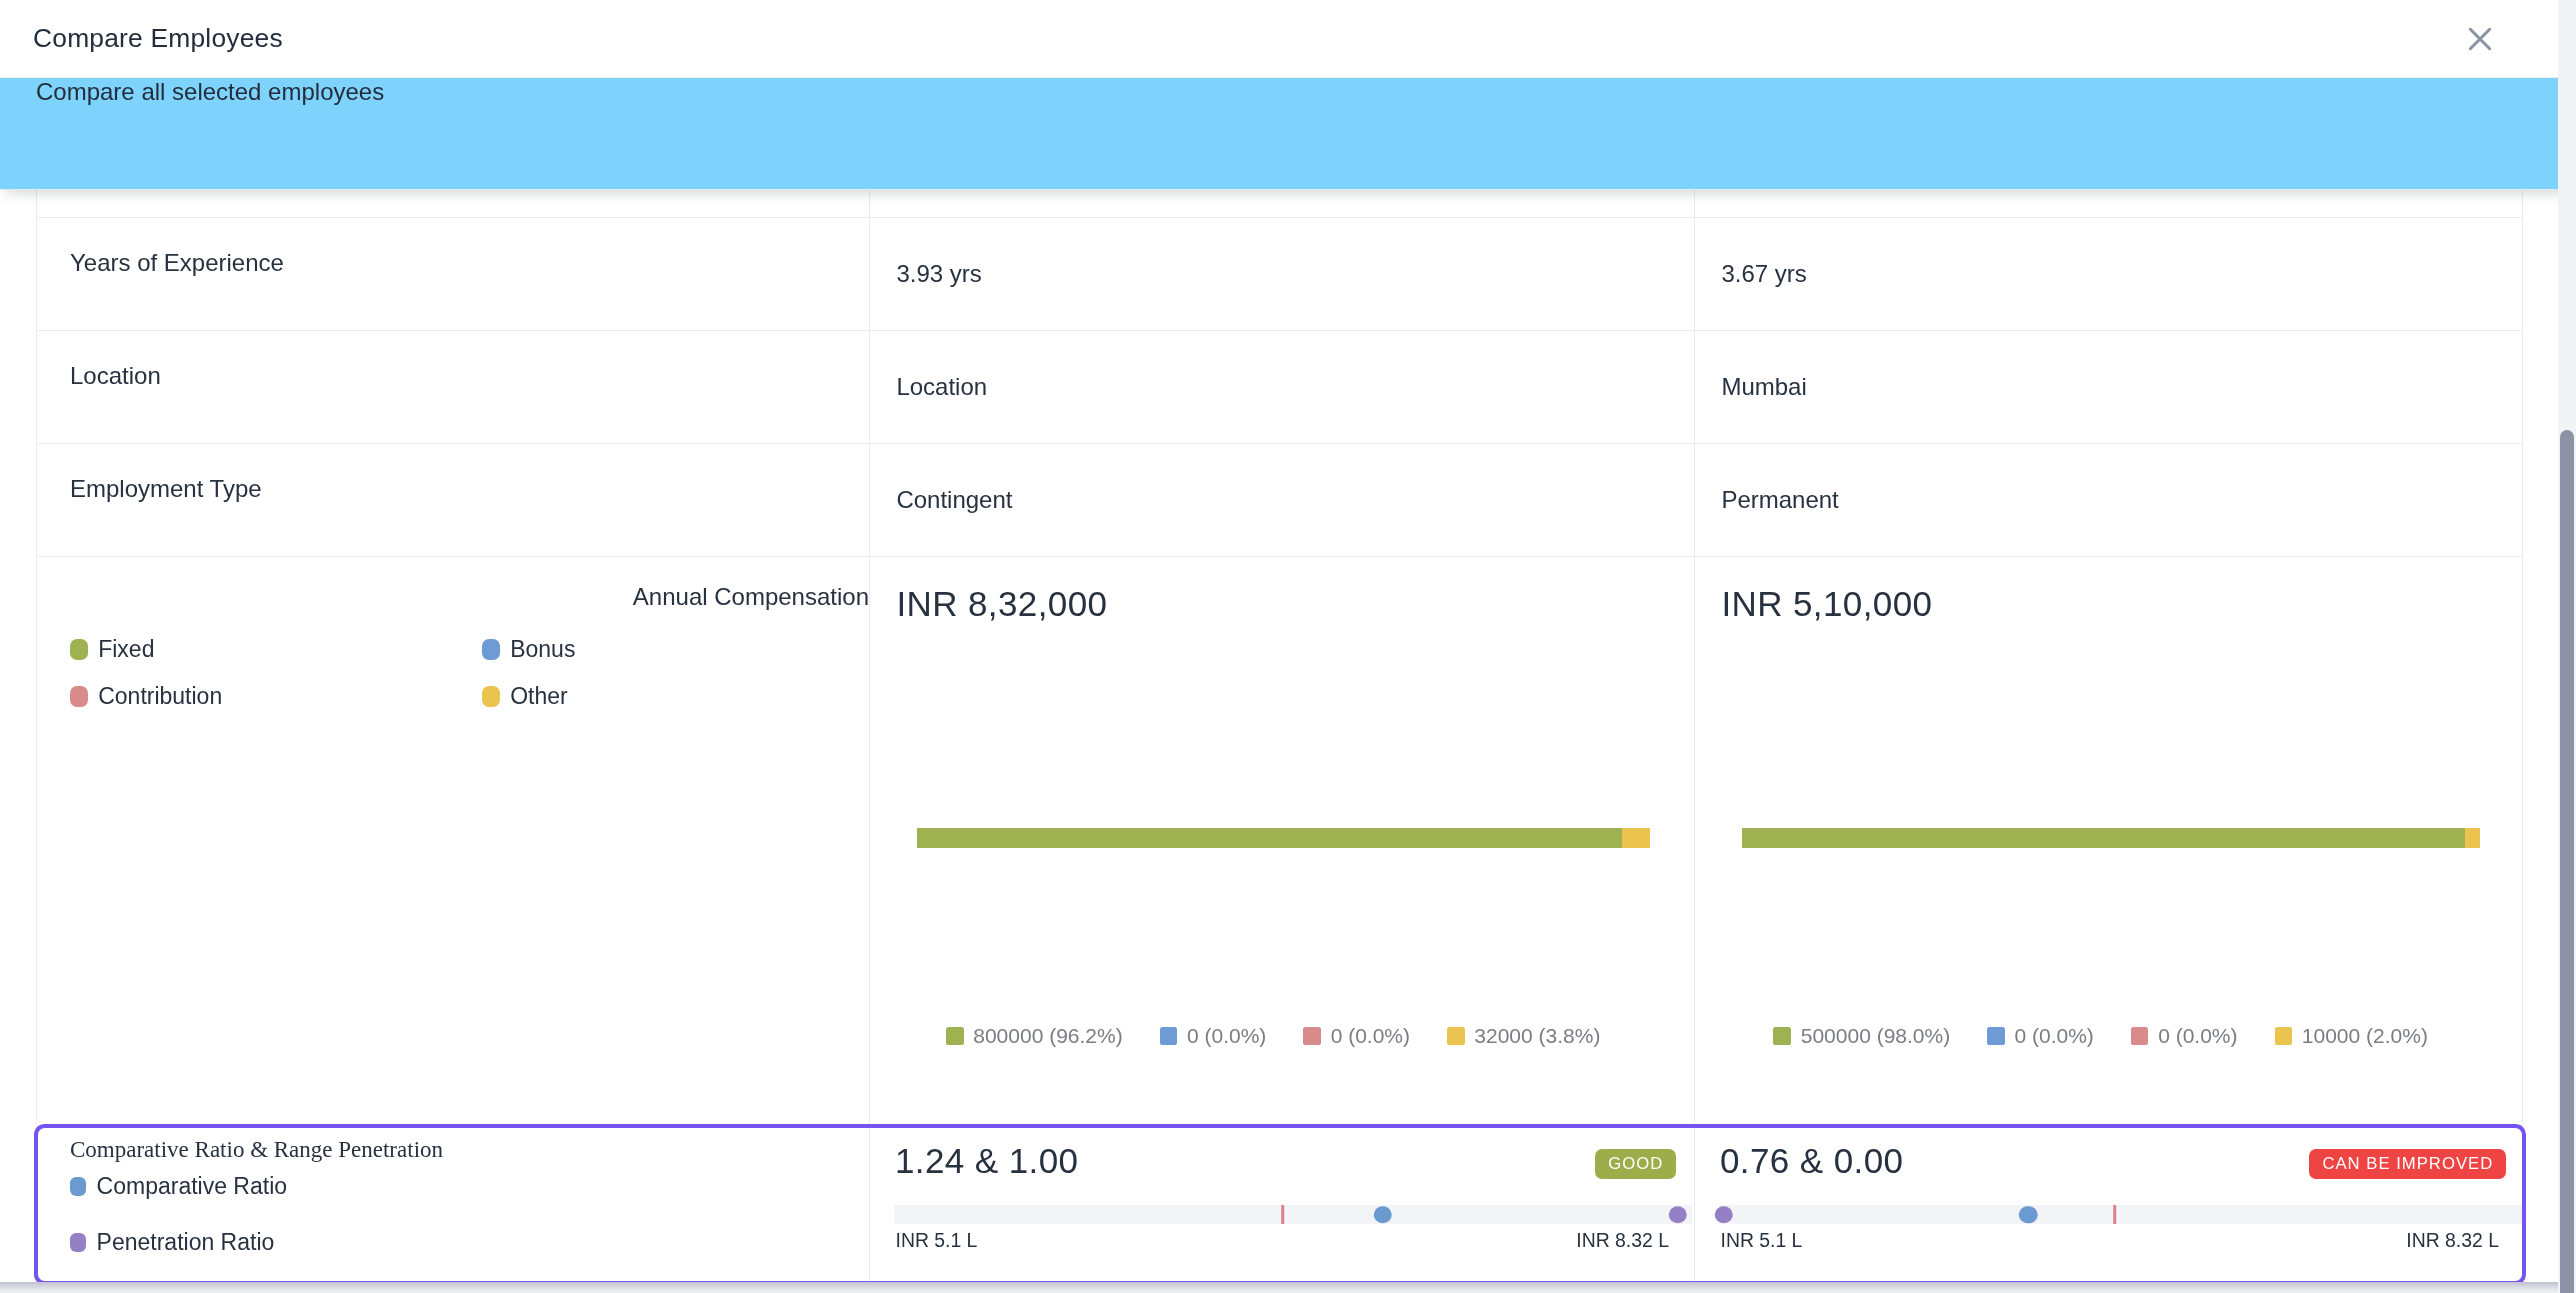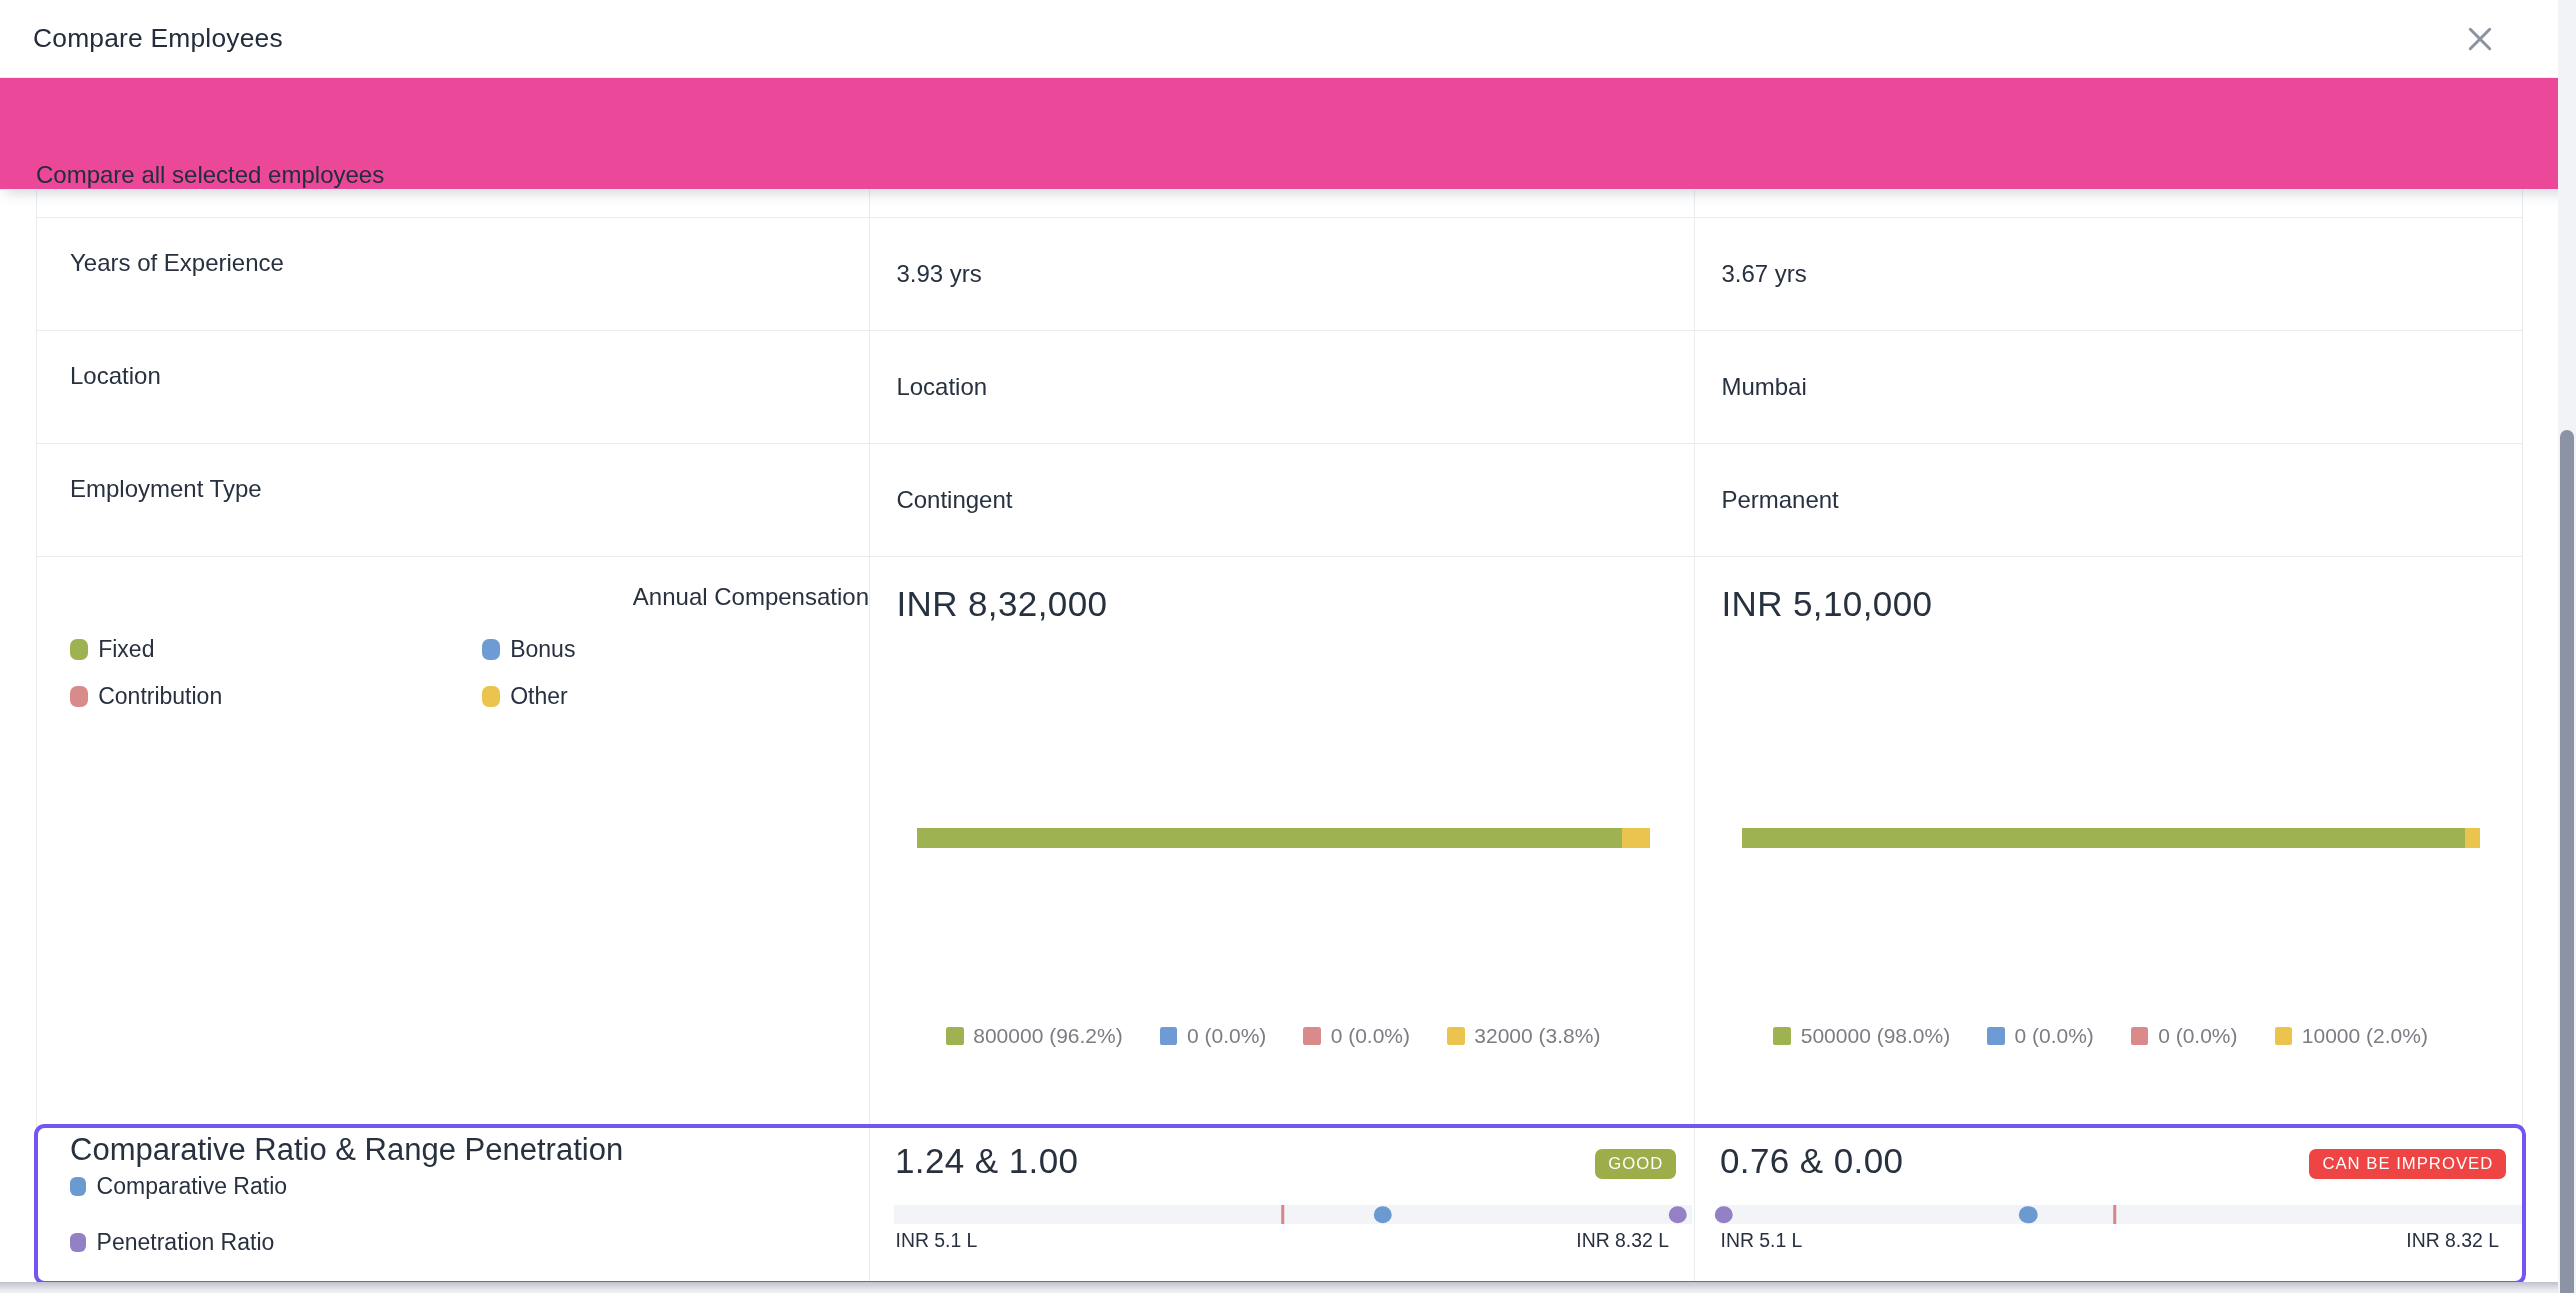--- a/index.html
+++ b/index.html
@@ -12,22 +12,22 @@
 
   
   .dlg-header {
     height:78px; display:flex; align-items:center; justify-content:space-between;
     padding:0 76px 0 33px; border-bottom:0.9px solid #ebedf0; position:relative; z-index:4; background:#fff;
   }
   .dlg-title { font-size:26.4px; font-weight:500; color:#232d3c; letter-spacing:0.2px; }
   .close-btn { background:none; border:none; cursor:pointer; line-height:0; padding:5.3px; }
 
   .dlg-subheader {
-    height:112px; display:flex; align-items:flex-end; padding-left:36px;
-    font-size:24px; color:#232d3c; background:#ec4899;
+    height:112px; display:flex; align-items:flex-start; padding-left:36px;
+    font-size:24px; color:#232d3c; background:#7dd3fc;
     border-bottom:0.9px solid #e8e9ed;
     box-shadow:0 8px 12.3px -5.3px rgba(45,55,75,.20);
     position:relative; z-index:3;
   }
 
   
   .scroll-area { position:absolute; top:189px; left:36px; width:2487px; z-index:1; }
   .tbl { border-left:0.9px solid #eaebee; border-right:0.9px solid #eaebee; background:#fff; }
   .row { display:grid; grid-template-columns:832px 825px 830px; border-bottom:0.9px solid #eaebee; background:#fff; }
   .cell { position:relative; }
@@ -56,21 +56,21 @@
   .bar-legend .sq { width:17.6px; height:17.6px; border-radius:2.6px; display:inline-block; flex:0 0 auto; }
   .bar-legend .bl-item { display:flex; align-items:center; gap:9.7px; }
 
   
   .row.ratio { height:155px; border-bottom:none; position:relative; }
   .purple-outline {
     position:absolute; left:-2.6px; right:-3.5px; top:-1.8px; bottom:-3.5px;
     border:4.4px solid #7455f2; border-radius:10.6px; pointer-events:none; z-index:3;
   }
   .ratio-label { padding:10.6px 0 0 33px; }
-  .ratio-label .row-label { font-size:31px; line-height:26.4px; }
+  .ratio-label .row-label { font-size:23px; line-height:26.4px;font-family:Liberation Serif, serif; }
   .ratio-legend { margin-top:12.3px; display:flex; flex-direction:column; gap:33px; }
   .ratio-legend .legend-item { font-size:23px; }
   .ratio-legend .pill-swatch { width:16px; height:19.4px; border-radius:6.2px; }
 
   .ratio-cell .big-val { position:absolute; left:25px; top:14px; font-size:35px; line-height:42px; letter-spacing:0.4px; }
   .status-badge {
     position:absolute; right:17.6px; top:23px; height:30px; display:flex; align-items:center;
     padding:0 13.2px; border-radius:7px; color:#fff; font-size:16.7px; letter-spacing:1px; white-space:nowrap;
   }
   .range-track { position:absolute; left:24px; right:1.8px; top:79px; height:19.4px; background:#f3f4f7; }

